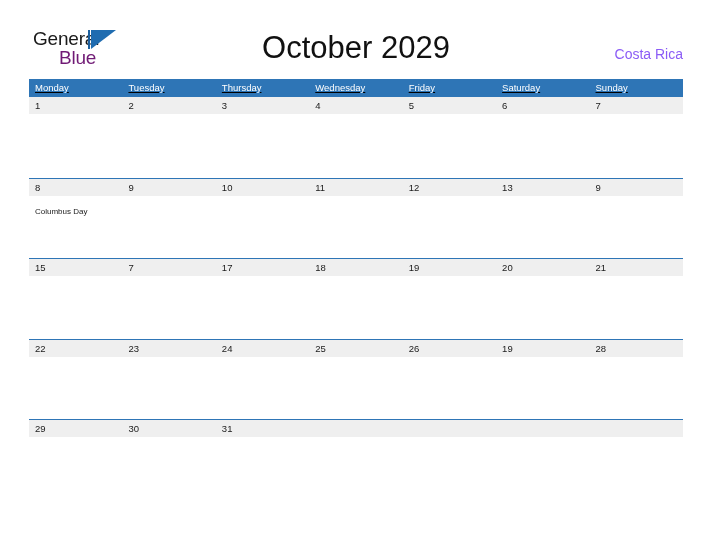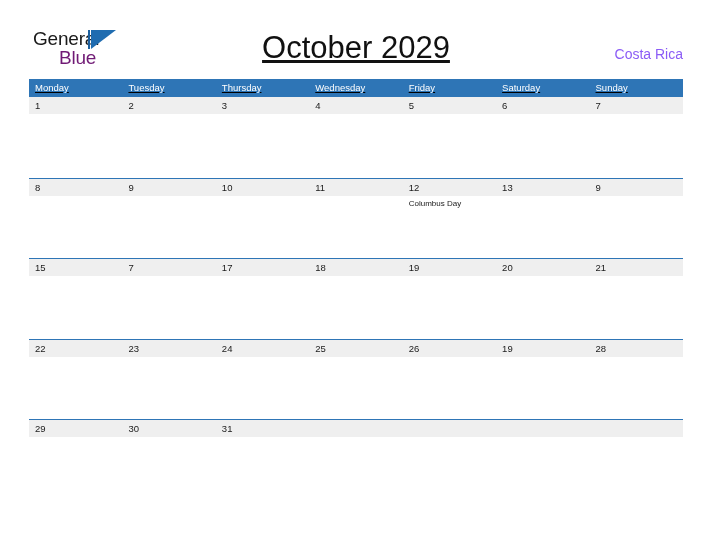--- a/index.html
+++ b/index.html
@@ -74,21 +74,20 @@
   .cal-title {
     position: absolute;
     left: 0;
     top: 30px;
     width: 712px;
     text-align: center;
     font-size: 31px;
     line-height: 36px;
     color: #111111;
     font-weight: normal;
-    text-decoration: underline;
   }
 
   
   .cal-locale {
     position: absolute;
     right: 29px;
     top: 45px;
     font-size: 14px;
     line-height: 18px;
     color: #8b5cf6;
@@ -148,20 +147,21 @@
     color: #1a1a1a;
     font-size: 9.5px;
     line-height: 17px;
     white-space: nowrap;
   }
   .events-strip {
     display: flex;
     width: 654px;
     height: 52px;
     background: #ffffff;
+    flex-direction: column;
   }
   .event-cell {
     width: 93.43px;
     box-sizing: border-box;
     padding: 2px 4px 0 6px;
   }
   .event-item {
     font-size: 8px;
     line-height: 11px;
     color: #1a1a1a;

